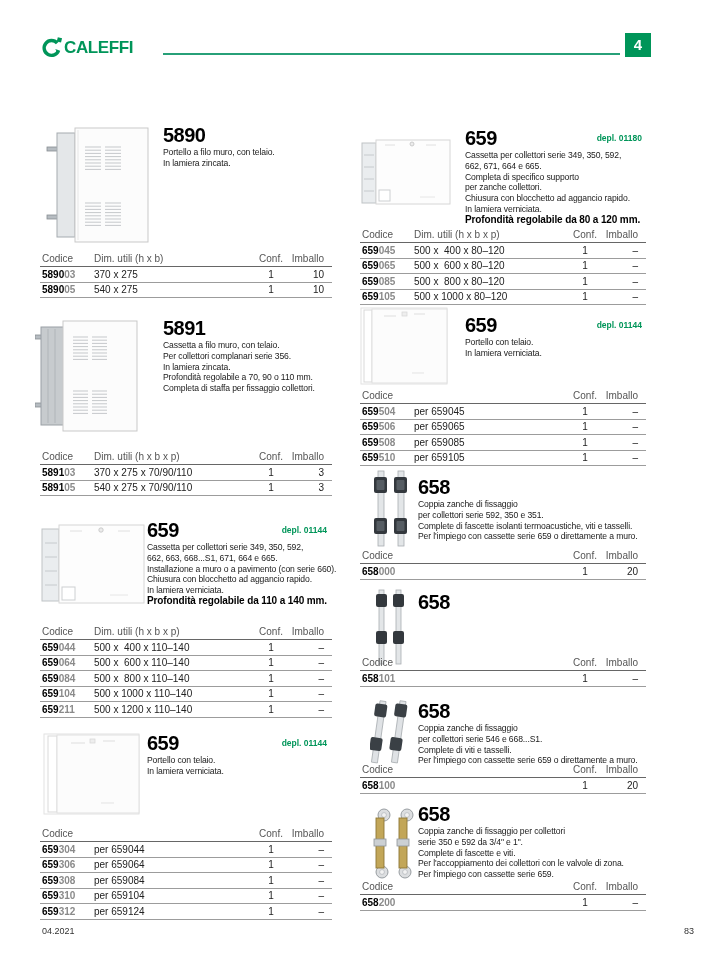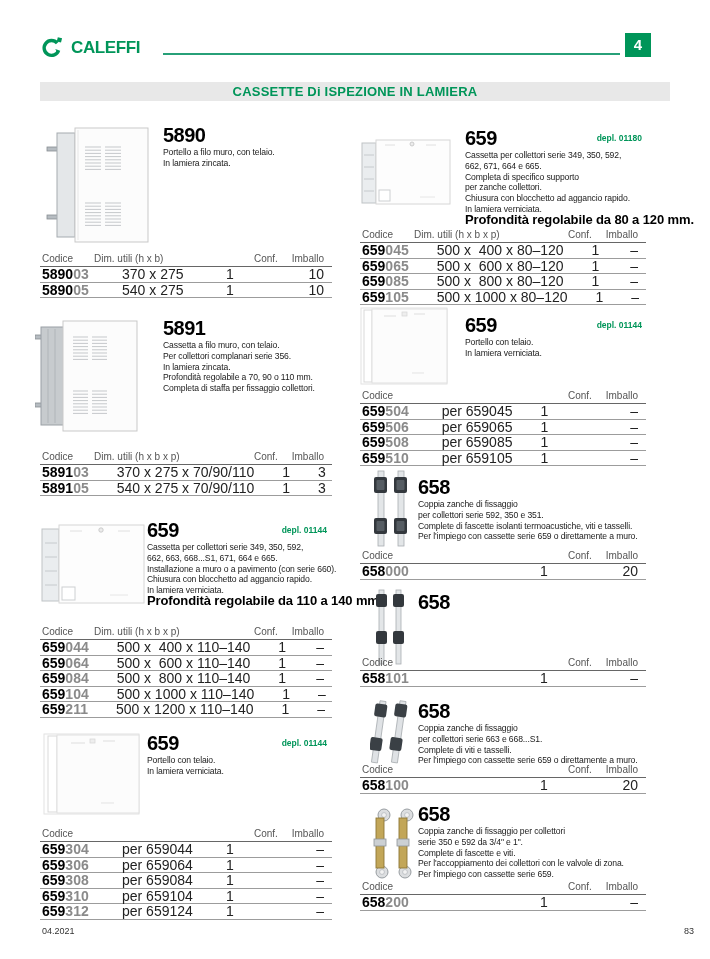--- a/index.html
+++ b/index.html
@@ -1,66 +1,65 @@
 <!DOCTYPE html>
 <html><head>
 <meta charset="utf-8">
 <style>
   html,body{margin:0;padding:0;background:#fff;}
   #page{position:relative;width:710px;height:959px;background:#ffffff;
         font-family:"Liberation Sans",sans-serif;overflow:hidden;color:#111;}
   
-  #logo{position:absolute;left:40px;top:36px;display:flex;align-items:center;gap:7px;}
+  #logo{position:absolute;left:40px;top:36px;display:flex;align-items:center;gap:0;}
   #logo .wordmark{font-size:17px;font-weight:700;color:#009559;letter-spacing:-0.4px;}
   #header-rule{position:absolute;left:163px;top:53px;width:457px;border-top:2px solid #27a078;}
   #chapter-box{position:absolute;left:625px;top:33px;width:26px;height:24px;background:#009559;
                color:#fff;font-weight:700;font-size:15px;text-align:center;line-height:24px;}
   #title-bar{position:absolute;left:40px;top:82px;width:630px;height:19px;background:#e8e8e8;
              color:#009559;font-weight:700;font-size:13px;text-align:center;line-height:19px;letter-spacing:0.2px;}
   
   .sec{position:absolute;}
   .pimg{position:absolute;}
   .ptxt{position:absolute;}
   h2.ptitle{margin:0 0 2px 0;font-size:20px;line-height:20px;font-weight:700;letter-spacing:-0.5px;color:#000;}
   .badge{position:absolute;font-size:8.5px;font-weight:700;color:#009559;white-space:nowrap;}
   .desc{font-size:8.6px;line-height:10.8px;color:#1a1a1a;white-space:nowrap;letter-spacing:-0.12px;}
-  .note{font-size:13px;line-height:10.8px;font-weight:700;color:#000;white-space:nowrap;letter-spacing:-0.12px;}
+  .note{font-size:10px;line-height:10.8px;font-weight:700;color:#000;white-space:nowrap;letter-spacing:-0.12px;}
   
   .ptable{position:absolute;left:0;}
   .thead{display:flex;align-items:flex-end;height:14px;padding:0 8px 2px 2px;
          border-bottom:1.5px solid #666;font-size:10px;color:#555;}
   .trow{display:flex;align-items:center;height:14.5px;padding:0 8px 0 2px;
-        border-bottom:1px solid #9c9c9c;font-size:14px;color:#222;gap:28px;}
+        border-bottom:1px solid #9c9c9c;font-size:10px;color:#222;}
   .c-code{width:52px;font-weight:700;}
   .thead .c-code{font-weight:400;}
   .c-code b{color:#000;font-weight:700;}
   .c-code i{font-style:normal;font-weight:700;color:#8a8a8a;}
   .c-dim{flex:1;white-space:pre;}
-  .c-conf{width:34px;text-align:left;}
+  .c-conf{width:34px;text-align:center;}
   .c-imb{width:36px;text-align:right;}
   
   .footer-date{position:absolute;left:42px;top:926px;font-size:9px;color:#333;}
   .footer-page{position:absolute;right:16px;top:926px;font-size:9px;color:#333;}
 </style>
 </head>
 <body>
 
 <div id="page">
 
   <div id="logo">
     <svg width="24" height="23" viewBox="0 0 24 23">
       <path d="M17.2 7.2 A7.4 7.4 0 1 0 18.6 14.2" fill="none" stroke="#009559" stroke-width="3.4"></path>
       <path d="M18.6 14.2 l-3.4 -1.2 l2.2 3.4 z" fill="#009559"></path>
       <rect x="17.2" y="1.6" width="4.4" height="4.4" fill="#009559" transform="rotate(14 19.4 3.8)"></rect>
     </svg>
     <span class="wordmark">CALEFFI</span>
   </div>
   <div id="header-rule"></div>
   <div id="chapter-box">4</div>
-  <div id="title-bar">CASSETTE Di ISPEZIONE IN LAMIERA</div>
 
   <section class="sec" style="left:40px;top:120px;width:306px;height:185px">
     <div class="pimg" style="left:5px;top:5px">
       <svg width="105" height="120" viewBox="0 0 105 120">
         <rect x="2" y="22" width="11" height="4" fill="#b6bcc1" stroke="#878d92" stroke-width="0.8"></rect>
         <rect x="2" y="90" width="11" height="4" fill="#b6bcc1" stroke="#878d92" stroke-width="0.8"></rect>
         <rect x="12" y="8" width="18" height="104" fill="#e4e7e9" stroke="#a5abb0" stroke-width="1"></rect>
         <rect x="30" y="3" width="73" height="114" fill="#fcfcfc" stroke="#c9c9c9" stroke-width="1"></rect>
         <line x1="33" y1="5" x2="33" y2="115" stroke="#e6e6e6"></line>
         <g stroke="#c5c8cb" stroke-width="1">
@@ -490,21 +489,21 @@
           <rect x="6" y="1" width="6" height="62" fill="#dfe2e5" stroke="#a9adb1" stroke-width="0.8"></rect>
           <rect x="2" y="4" width="12" height="13" rx="2" fill="#3a4045"></rect>
           <rect x="2" y="38" width="12" height="13" rx="2" fill="#3a4045"></rect>
         </g>
       </svg>
     </div>
     <div class="ptxt" style="left:58px;top:9px">
       <h2 class="ptitle">658</h2>
       <div class="desc">
           <div>Coppia zanche di fissaggio</div>
-          <div>per collettori serie 663 e 668...S1.</div>
+          <div>per collettori serie 546 e 668...S1.</div>
           <div>Complete di viti e tasselli.</div>
           <div>Per l'impiego con cassette serie 659 o direttamente a muro.</div>
         </div>
     </div>
     <div class="ptable" style="top:69px;width:286px">
       <div class="thead">
         <span class="c-code">Codice</span>
         <span class="c-dim"></span>
         <span class="c-conf">Conf.</span>
         <span class="c-imb">Imballo</span>

